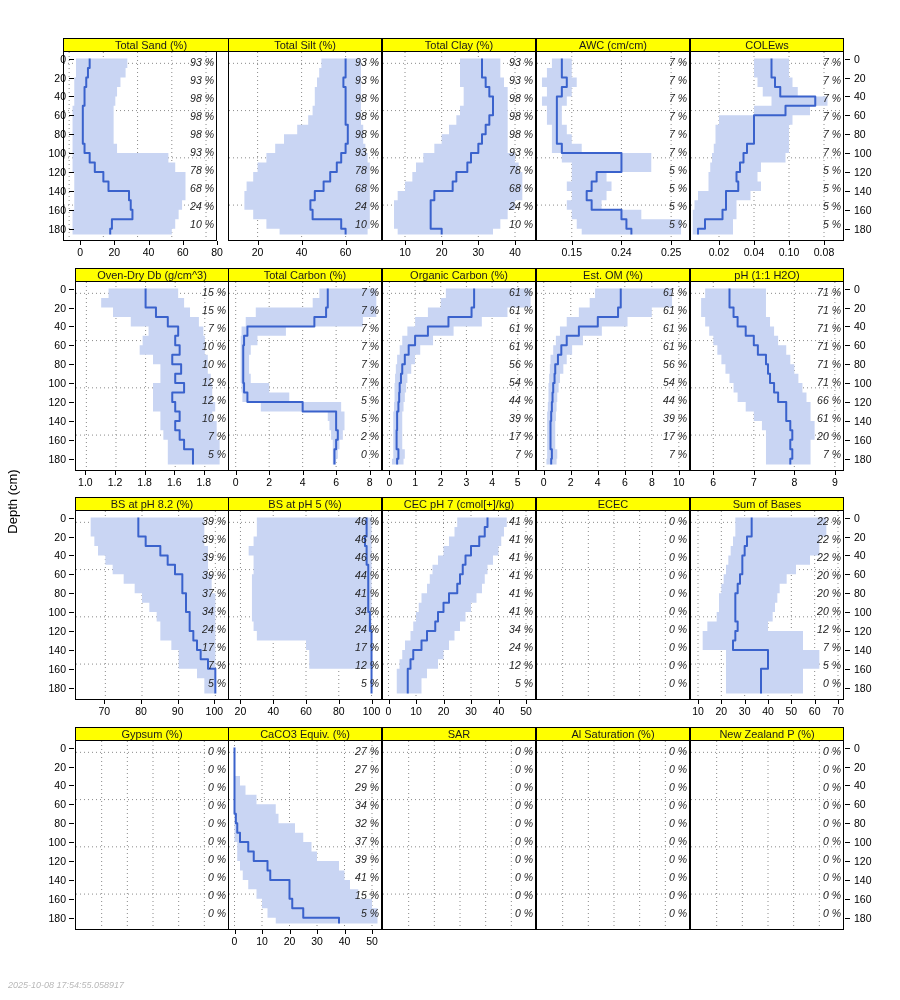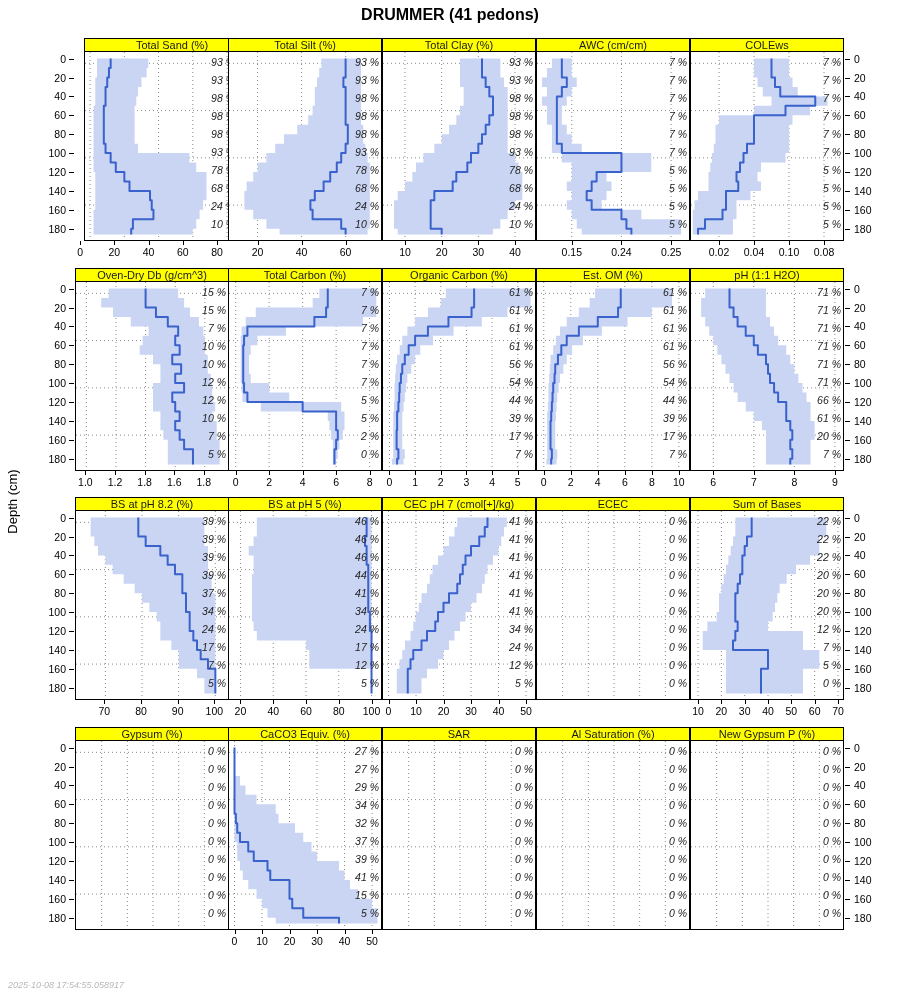--- a/index.html
+++ b/index.html
@@ -19,24 +19,23 @@
   .xaxis{position:absolute;height:16px;font-size:10.5px;color:#000;}
   .xtick-label{position:absolute;top:5px;transform:translateX(-50%);white-space:nowrap;}
   .xtick-mark{position:absolute;top:0;width:1px;height:4px;background:#000;}
   .ytick-label{position:absolute;font-size:10.5px;color:#000;width:28px;}
   .ytick-mark{position:absolute;width:5px;height:1px;background:#000;}
 </style>
 </head>
 <body>
 
 <div class="page">
-  <div class="title">DRUMMER (41 pedons)</div>
   <div class="depth-label">Depth (cm)</div>
   <div id="rows">
-      <div class="panel" style="top: 38px; left: 84px; width: 176px;">
+      <div class="panel" style="top: 38px; left: 63px; width: 176px;">
         <div class="strip" style="background: rgb(255, 255, 0);">Total Sand (%)</div>
         <svg width="154" height="189" class="plot-svg">
           <line x1="5.133333333333333" y1="0" x2="5.133333333333333" y2="189" stroke="#8a8a8a" stroke-width="1" stroke-dasharray="1,3"></line>
           <line x1="39.355555555555554" y1="0" x2="39.355555555555554" y2="189" stroke="#8a8a8a" stroke-width="1" stroke-dasharray="1,3"></line>
           <line x1="73.57777777777778" y1="0" x2="73.57777777777778" y2="189" stroke="#8a8a8a" stroke-width="1" stroke-dasharray="1,3"></line>
           <line x1="107.8" y1="0" x2="107.8" y2="189" stroke="#8a8a8a" stroke-width="1" stroke-dasharray="1,3"></line>
           <line x1="142.02222222222224" y1="0" x2="142.02222222222224" y2="189" stroke="#8a8a8a" stroke-width="1" stroke-dasharray="1,3"></line>
           <line x1="0" y1="11.34" x2="154" y2="11.34" stroke="#8a8a8a" stroke-width="1" stroke-dasharray="1,3"></line>
           <line x1="0" y1="58.589999999999996" x2="154" y2="58.589999999999996" stroke="#8a8a8a" stroke-width="1" stroke-dasharray="1,3"></line>
           <line x1="0" y1="105.84" x2="154" y2="105.84" stroke="#8a8a8a" stroke-width="1" stroke-dasharray="1,3"></line>
@@ -683,21 +682,21 @@
           <text x="150" y="68" text-anchor="end" font-size="10.5" font-style="italic" font-family="&quot;Liberation Sans&quot;,sans-serif" fill="#222222">0 %</text>
           <text x="150" y="86" text-anchor="end" font-size="10.5" font-style="italic" font-family="&quot;Liberation Sans&quot;,sans-serif" fill="#222222">0 %</text>
           <text x="150" y="104" text-anchor="end" font-size="10.5" font-style="italic" font-family="&quot;Liberation Sans&quot;,sans-serif" fill="#222222">0 %</text>
           <text x="150" y="122" text-anchor="end" font-size="10.5" font-style="italic" font-family="&quot;Liberation Sans&quot;,sans-serif" fill="#222222">0 %</text>
           <text x="150" y="140" text-anchor="end" font-size="10.5" font-style="italic" font-family="&quot;Liberation Sans&quot;,sans-serif" fill="#222222">0 %</text>
           <text x="150" y="158" text-anchor="end" font-size="10.5" font-style="italic" font-family="&quot;Liberation Sans&quot;,sans-serif" fill="#222222">0 %</text>
           <text x="150" y="176" text-anchor="end" font-size="10.5" font-style="italic" font-family="&quot;Liberation Sans&quot;,sans-serif" fill="#222222">0 %</text>
         </svg>
       </div>
       <div class="panel" style="top: 727px; left: 690px; width: 154px;">
-        <div class="strip" style="background: rgb(255, 255, 0);">New Gypsum P (%)</div>
+        <div class="strip" style="background: rgb(255, 255, 0);">New Zealand P (%)</div>
         <svg width="154" height="189" class="plot-svg">
           <line x1="25.666666666666664" y1="0" x2="25.666666666666664" y2="189" stroke="#8a8a8a" stroke-width="1" stroke-dasharray="1,3"></line>
           <line x1="51.33333333333333" y1="0" x2="51.33333333333333" y2="189" stroke="#8a8a8a" stroke-width="1" stroke-dasharray="1,3"></line>
           <line x1="77" y1="0" x2="77" y2="189" stroke="#8a8a8a" stroke-width="1" stroke-dasharray="1,3"></line>
           <line x1="102.66666666666666" y1="0" x2="102.66666666666666" y2="189" stroke="#8a8a8a" stroke-width="1" stroke-dasharray="1,3"></line>
           <line x1="128.33333333333334" y1="0" x2="128.33333333333334" y2="189" stroke="#8a8a8a" stroke-width="1" stroke-dasharray="1,3"></line>
           <line x1="0" y1="11.34" x2="154" y2="11.34" stroke="#8a8a8a" stroke-width="1" stroke-dasharray="1,3"></line>
           <line x1="0" y1="58.589999999999996" x2="154" y2="58.589999999999996" stroke="#8a8a8a" stroke-width="1" stroke-dasharray="1,3"></line>
           <line x1="0" y1="105.84" x2="154" y2="105.84" stroke="#8a8a8a" stroke-width="1" stroke-dasharray="1,3"></line>
           <line x1="0" y1="153.09" x2="154" y2="153.09" stroke="#8a8a8a" stroke-width="1" stroke-dasharray="1,3"></line>

